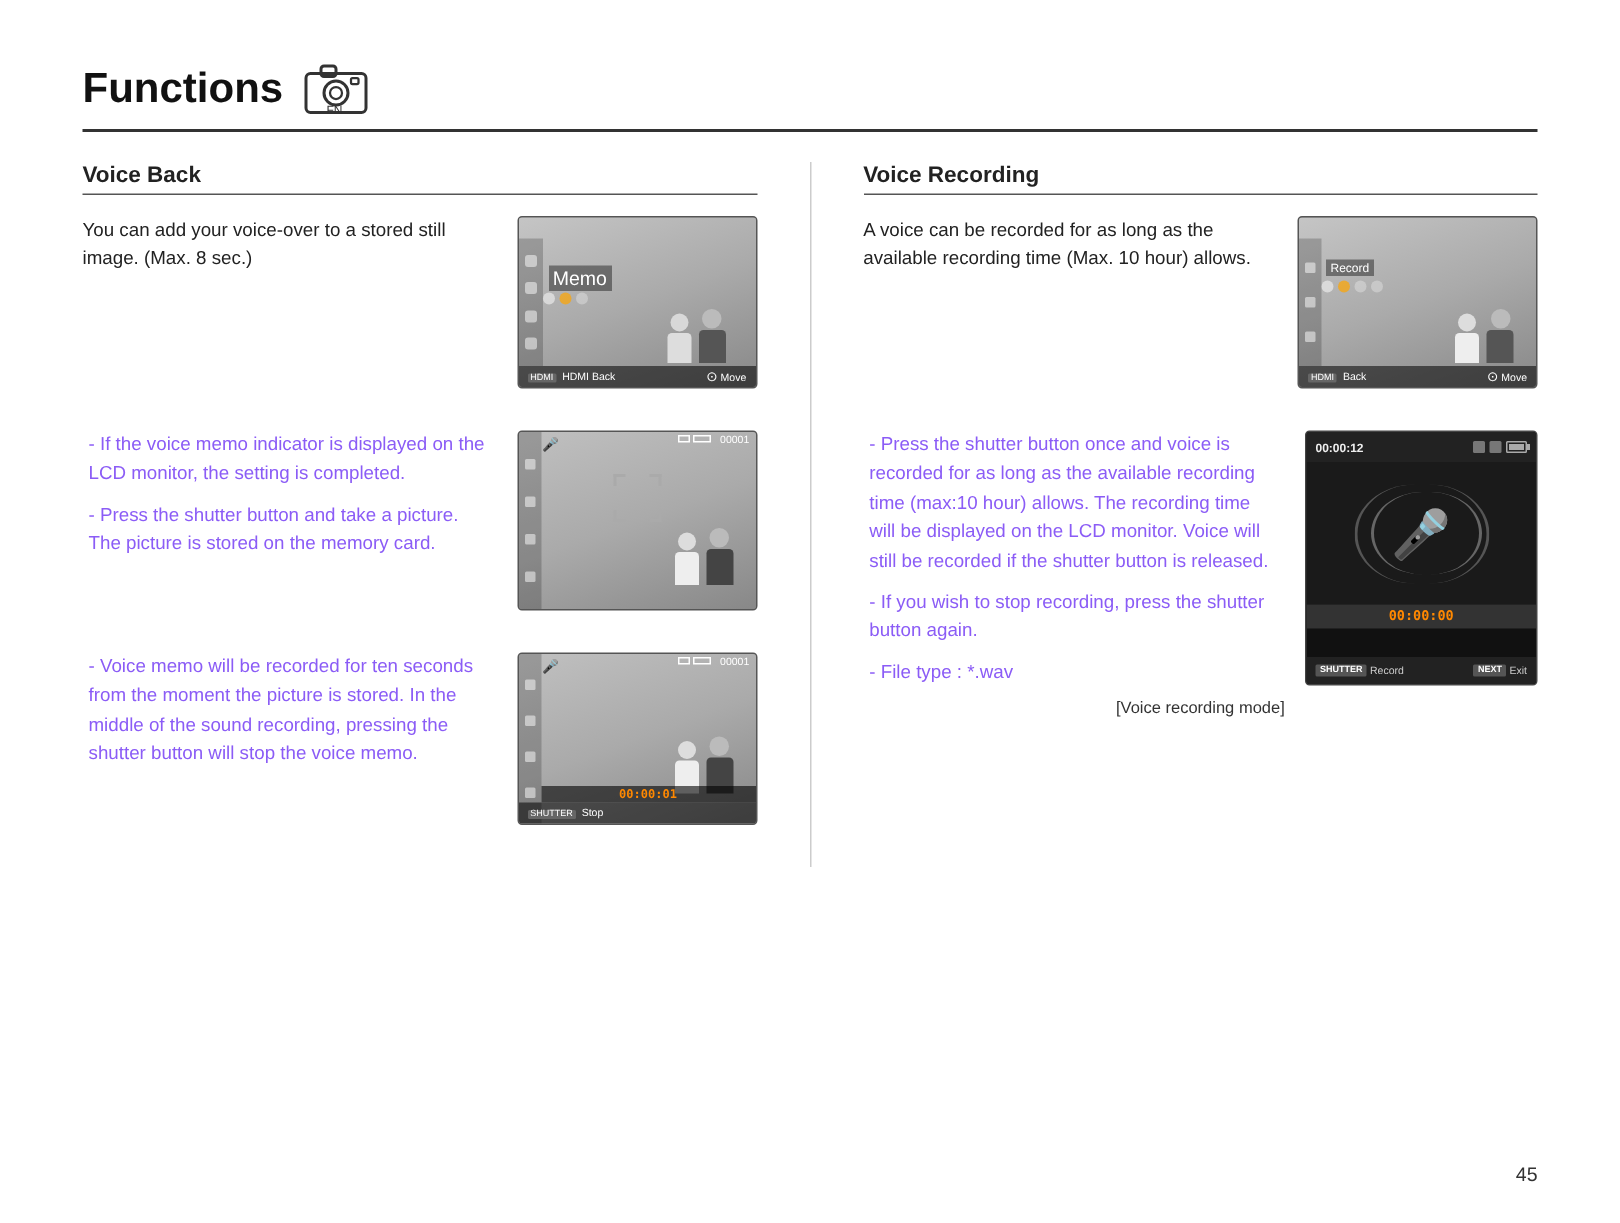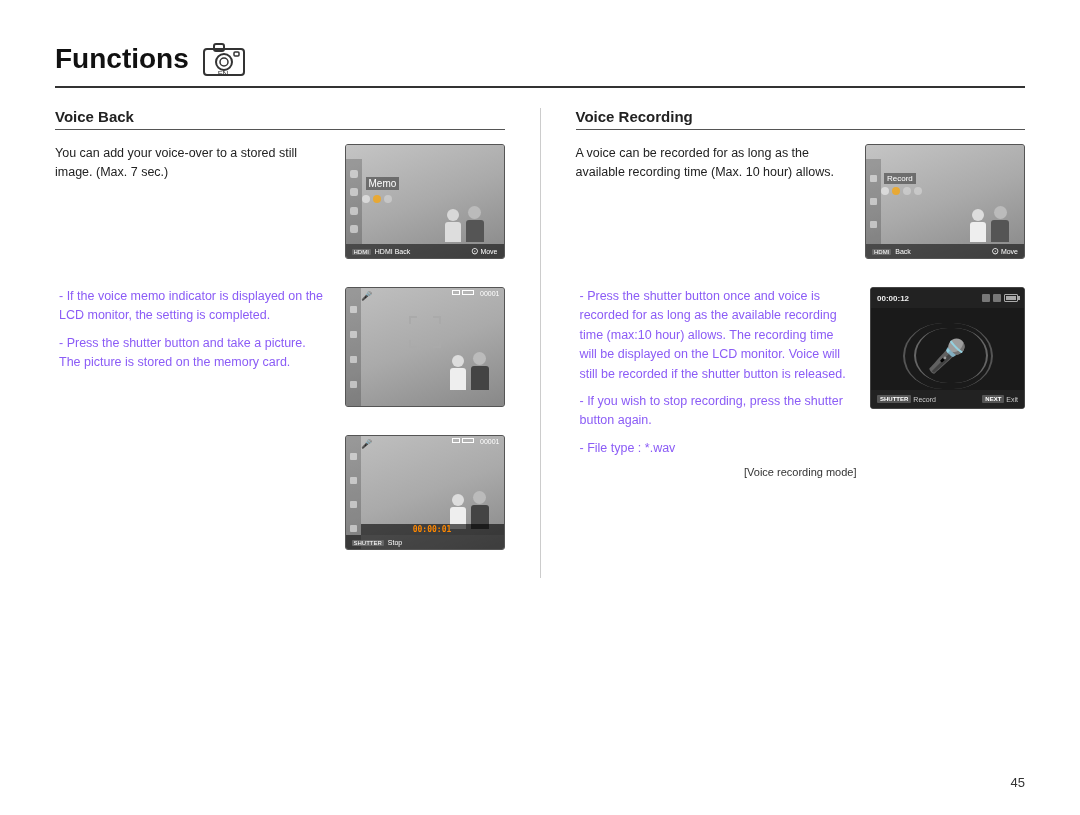--- a/index.html
+++ b/index.html
@@ -118,28 +118,28 @@
       width: 8px;
       height: 8px;
       border-radius: 2px;
       background: rgba(255,255,255,0.5);
     }
     .screen-label {
       position: absolute;
       left: 20px;
       top: 32px;
       color: #fff;
-      font-size: 10px;
+      font-size: 13px;
       background: rgba(0,0,0,0.4);
       padding: 1px 3px;
     }
     
     .voice-rec-screen {
       width: 155px;
-      height: 122px;
+      height: 170px;
       background: #111;
       border: 1.5px solid #444;
       border-radius: 3px;
       position: relative;
       overflow: hidden;
       float: right;
       margin: 0 0 6px 16px;
     }
     .vr-top-bar {
       background: #222;
@@ -317,21 +317,21 @@
           <div class="screen-bar-bottom">
             <span class="screen-bar-text">
               <span style="background:#666;padding:0 2px;border-radius:1px;margin-right:2px;font-size:6px;">HDMI</span>
               <span>HDMI</span> Back
             </span>
             <span class="screen-bar-text">
               <span style="font-size:9px;">⊙</span> Move
             </span>
           </div>
         </div>
-        <p class="text-block">You can add your voice-over to a stored still image. (Max. 7 sec.)</p>
+        <p class="text-block">You can add your voice-over to a stored still image. (Max. 8 sec.)</p>
       </div>
 
       <div class="content-block clearfix">
 
         <div class="cam-screen" style="height:120px;">
           <div style="position:absolute;top:0;left:0;right:0;bottom:0;background:linear-gradient(160deg,#c0c0c0 0%,#aaa 50%,#888 100%);">
 
             <div style="position:absolute;top:2px;right:4px;color:#fff;font-size:7px;">00001</div>
             <div style="position:absolute;top:2px;right:30px;display:flex;gap:2px;">
               <div style="width:8px;height:5px;border:1px solid #fff;"></div>
@@ -405,20 +405,21 @@
               <span style="color:#ff8800;font-size:8px;font-family:monospace;font-weight:bold;">00:00:01</span>
             </div>
           </div>
 
           <div class="screen-bar-bottom">
             <span class="screen-bar-text">
               <span style="background:#666;padding:0 2px;border-radius:1px;margin-right:2px;font-size:6px;">SHUTTER</span> Stop
             </span>
           </div>
         </div>
+        <p class="bullet-text">- Voice memo will be recorded for ten seconds from the moment the picture is stored. In the middle of the sound recording, pressing the shutter button will stop the voice memo.</p>
       </div>
     </div>
 
     <div class="col-divider"></div>
 
     <div class="col-right">
       <div class="section-title">Voice Recording</div>
 
       <div class="content-block clearfix">
 

